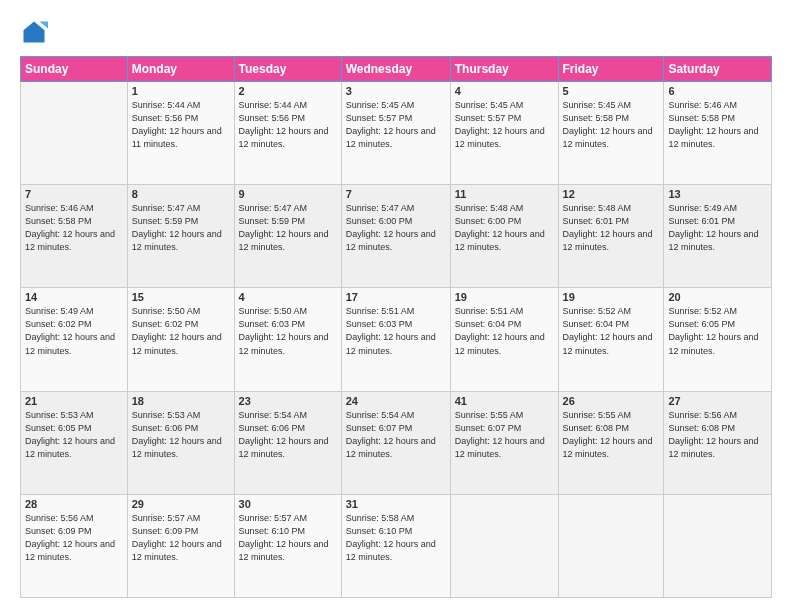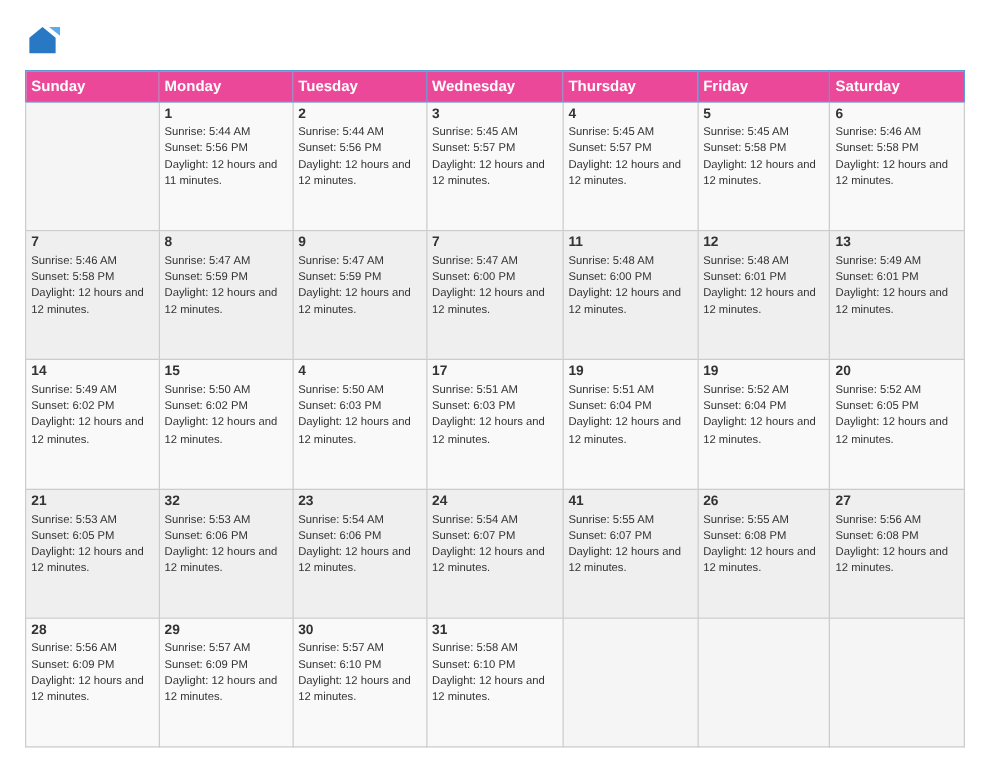--- a/index.html
+++ b/index.html
@@ -214,21 +214,21 @@
             <span class="day-number">20</span>
             <div class="day-info">Sunrise: 5:52 AM<br>Sunset: 6:05 PM<br>Daylight: 12 hours and 12 minutes.</div>
           </td>
         </tr>
         <tr>
           <td>
             <span class="day-number">21</span>
             <div class="day-info">Sunrise: 5:53 AM<br>Sunset: 6:05 PM<br>Daylight: 12 hours and 12 minutes.</div>
           </td>
           <td>
-            <span class="day-number">32</span>
+            <span class="day-number">18</span>
             <div class="day-info">Sunrise: 5:53 AM<br>Sunset: 6:06 PM<br>Daylight: 12 hours and 12 minutes.</div>
           </td>
           <td>
             <span class="day-number">23</span>
             <div class="day-info">Sunrise: 5:54 AM<br>Sunset: 6:06 PM<br>Daylight: 12 hours and 12 minutes.</div>
           </td>
           <td>
             <span class="day-number">24</span>
             <div class="day-info">Sunrise: 5:54 AM<br>Sunset: 6:07 PM<br>Daylight: 12 hours and 12 minutes.</div>
           </td>

